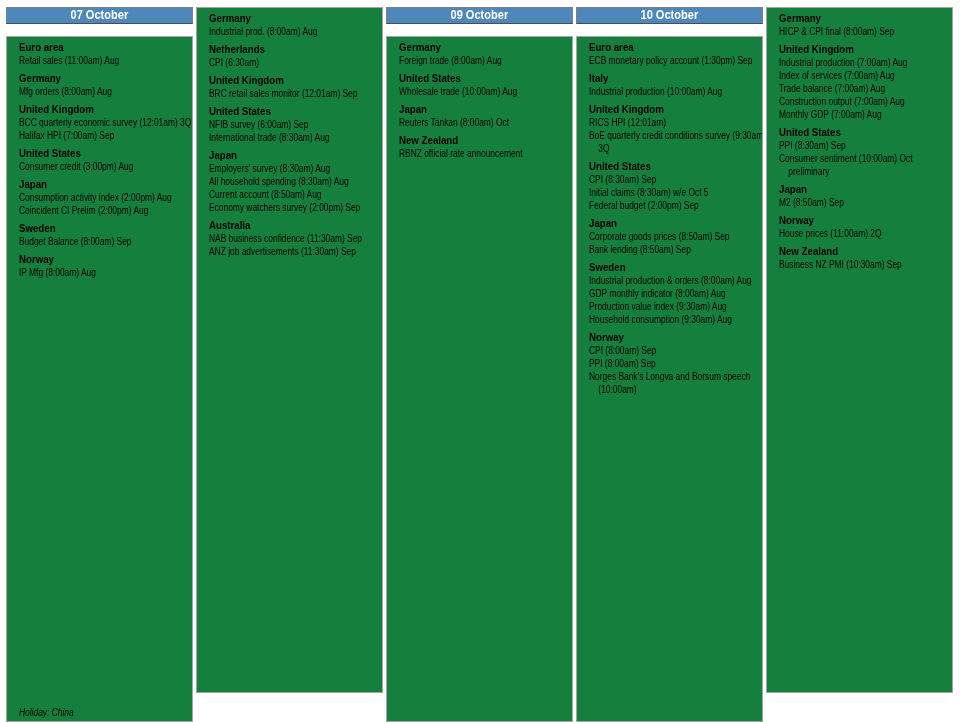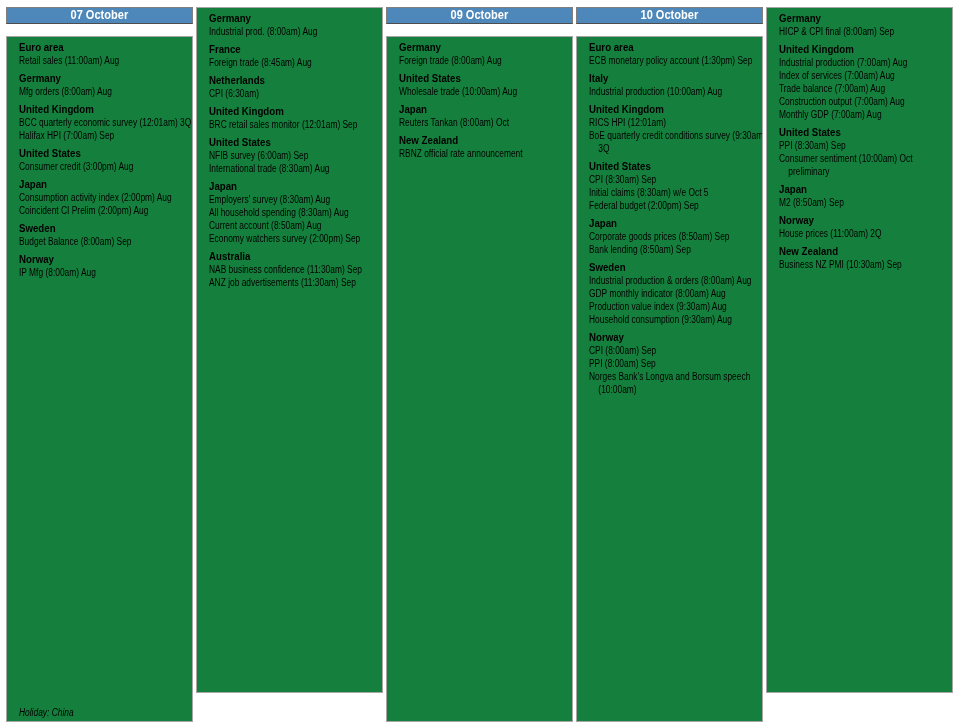--- a/index.html
+++ b/index.html
@@ -114,24 +114,20 @@
         <div class="footnote">Holiday: China</div>
       </div>
     </div>
     <div class="column">
       <div class="col-body">
         <div class="group">
           <div class="country">Germany</div>
           <div class="ev">Industrial prod. (8:00am) Aug</div>
         </div>
         <div class="group">
-          <div class="country">France</div>
-          <div class="ev">Foreign trade (8:45am) Aug</div>
-        </div>
-        <div class="group">
           <div class="country">Netherlands</div>
           <div class="ev">CPI (6:30am)</div>
         </div>
         <div class="group">
           <div class="country">United Kingdom</div>
           <div class="ev">BRC retail sales monitor (12:01am) Sep</div>
         </div>
         <div class="group">
           <div class="country">United States</div>
           <div class="ev">NFIB survey (6:00am) Sep</div>

